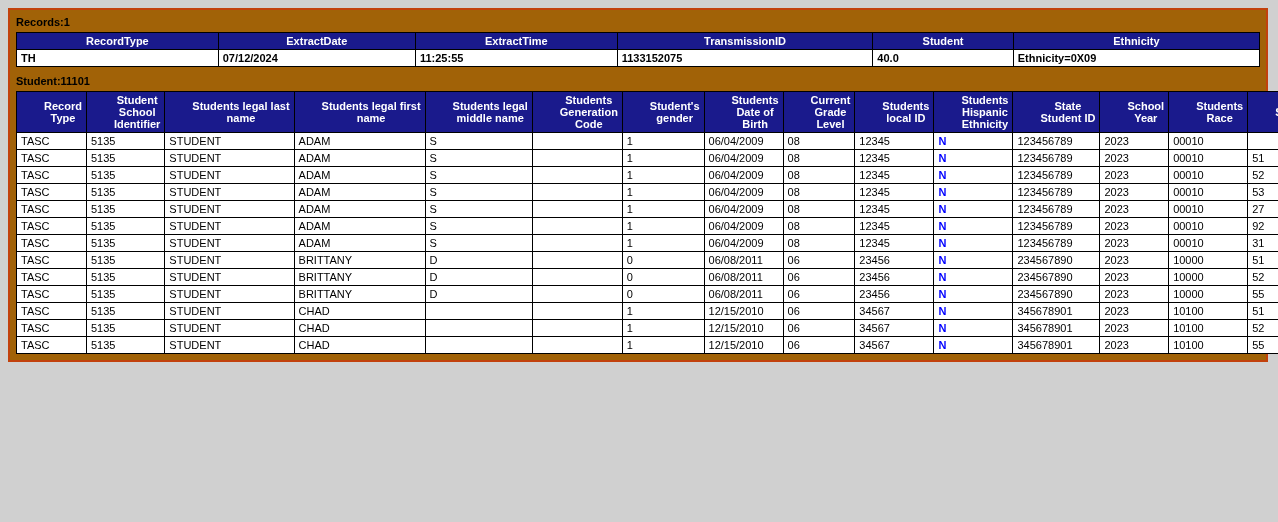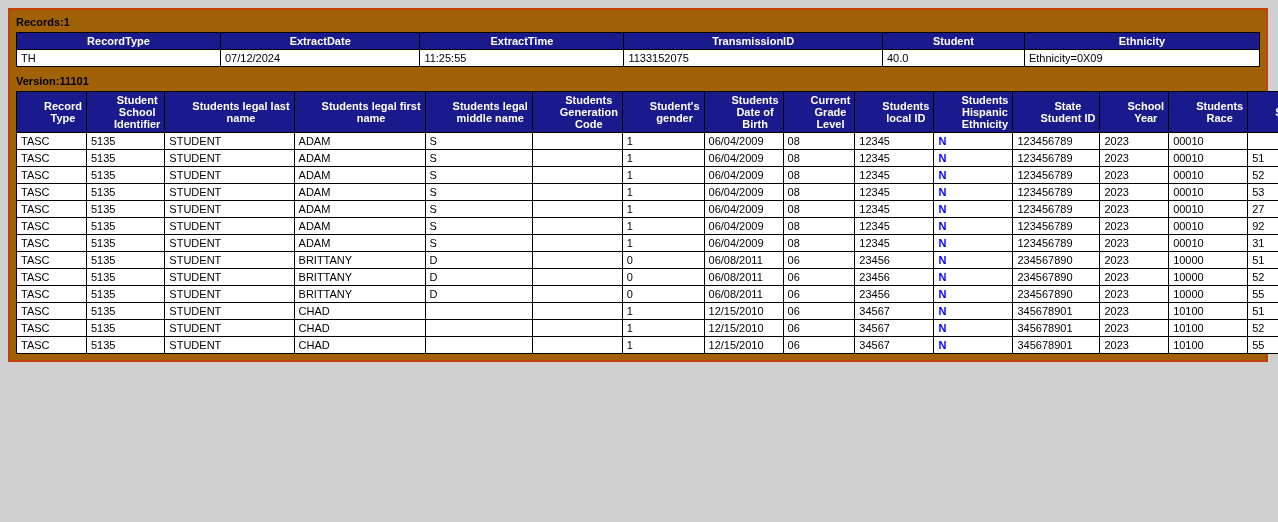--- a/index.html
+++ b/index.html
@@ -38,20 +38,21 @@
       text-align: center;
       font-weight: bold;
     }
     .header-table th {
       background: #1a1a8c;
       color: #fff;
     }
     .header-table td {
       background: #fff;
       color: #000;
+      font-weight: bold;
     }
     .data-table th {
       background: #1a1a8c;
       color: #fff;
       vertical-align: middle;
       padding-left: 27px;
     }
     .data-table td {
       color: #000;
       vertical-align: middle;
@@ -89,21 +90,21 @@
         <td>TH</td>
         <td>07/12/2024</td>
         <td>11:25:55</td>
         <td>1133152075</td>
         <td>40.0</td>
         <td>Ethnicity=0X09</td>
       </tr>
     </tbody>
   </table>
 
-  <div class="records-label section-gap">Version:11101</div>
+  <div class="records-label section-gap">Student:11101</div>
 
   <table class="data-table">
     <thead>
       <tr>
         <th>Record<br>Type</th>
         <th>Student<br>School<br>Identifier</th>
         <th>Students legal last<br>name</th>
         <th>Students legal first<br>name</th>
         <th>Students legal<br>middle name</th>
         <th>Students<br>Generation<br>Code</th>

